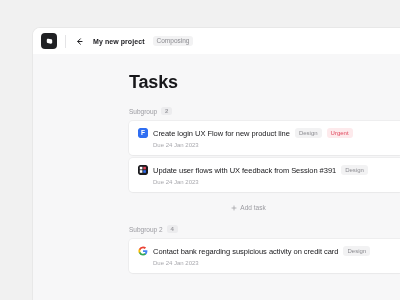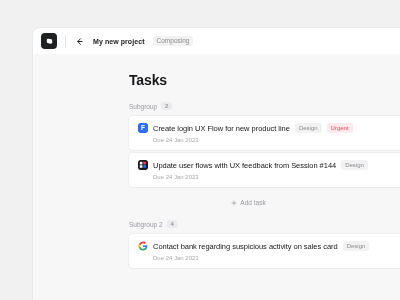--- a/index.html
+++ b/index.html
@@ -90,21 +90,21 @@
     right: 0;
     bottom: 0;
     background: #f7f7f8;
     overflow: hidden;
   }
   #content-inner {
     padding: 18px 0 0 96px;
   }
 
   #page-title {
-    font-size: 14px;
+    font-size: 18px;
     font-weight: 700;
     color: #18181b;
     letter-spacing: -0.01em;
     margin: 0 0 13px 0;
   }
 
   
   .subgroup-header {
     display: flex;
     align-items: center;
@@ -263,21 +263,21 @@
               <div class="task-row">
                 <span class="task-icon">
                   <svg width="10" height="10" viewBox="0 0 10 10">
                     <rect x="0" y="0" width="10" height="10" fill="#1b1b1f" rx="2"></rect>
                     <rect x="1.8" y="1.8" width="2.6" height="2.6" fill="#ffffff"></rect>
                     <rect x="5.3" y="1.8" width="2.6" height="2.6" fill="#e0465c"></rect>
                     <rect x="1.8" y="5.2" width="2.6" height="2.6" fill="#ffffff"></rect>
                     <rect x="5.3" y="5.2" width="2.6" height="2.6" fill="#2f6ef2"></rect>
                   </svg>
                 </span>
-                <span class="task-title">Update user flows with UX feedback from Session #144</span>
+                <span class="task-title">Update user flows with UX feedback from Session #391</span>
                 <span class="tag tag-design">Design</span>
               </div>
               <div class="task-due">Due 24 Jan 2023</div>
             </div>
             <div class="add-task-row">
               <div class="add-task-btn">
                 <span class="plus-icon">
                   <svg width="6" height="6" viewBox="0 0 10 10">
                     <path d="M5 1.6v6.8M1.6 5h6.8" stroke="#9a9aa0" stroke-width="1.2" stroke-linecap="round"></path>
                   </svg>
@@ -296,21 +296,21 @@
                 <span class="task-icon">
                   <svg width="10" height="10" viewBox="0 0 10 10">
                     <g>
                       <path d="M9.4 5.1c0-.33-.03-.65-.09-.95H5v1.8h2.47a2.1 2.1 0 0 1-.92 1.38v1.15h1.49C8.91 7.67 9.4 6.5 9.4 5.1z" fill="#4285f4"></path>
                       <path d="M5 9.6c1.24 0 2.28-.41 3.04-1.12L6.55 7.33c-.41.28-.94.44-1.55.44-1.19 0-2.2-.8-2.56-1.88H.9v1.18A4.6 4.6 0 0 0 5 9.6z" fill="#34a853"></path>
                       <path d="M2.44 5.89a2.76 2.76 0 0 1 0-1.77V2.94H.9a4.6 4.6 0 0 0 0 4.13z" fill="#fbbc05"></path>
                       <path d="M5 2.23c.67 0 1.28.23 1.75.69l1.32-1.32A4.42 4.42 0 0 0 5 .4 4.6 4.6 0 0 0 .9 2.94l1.54 1.18C2.8 3.04 3.81 2.23 5 2.23z" fill="#ea4335"></path>
                     </g>
                   </svg>
                 </span>
-                <span class="task-title">Contact bank regarding suspicious activity on sales card</span>
+                <span class="task-title">Contact bank regarding suspicious activity on credit card</span>
                 <span class="tag tag-design">Design</span>
               </div>
               <div class="task-due">Due 24 Jan 2023</div>
             </div>
           </div>
         </div>
     </div>
   </div>
 
 </div>

